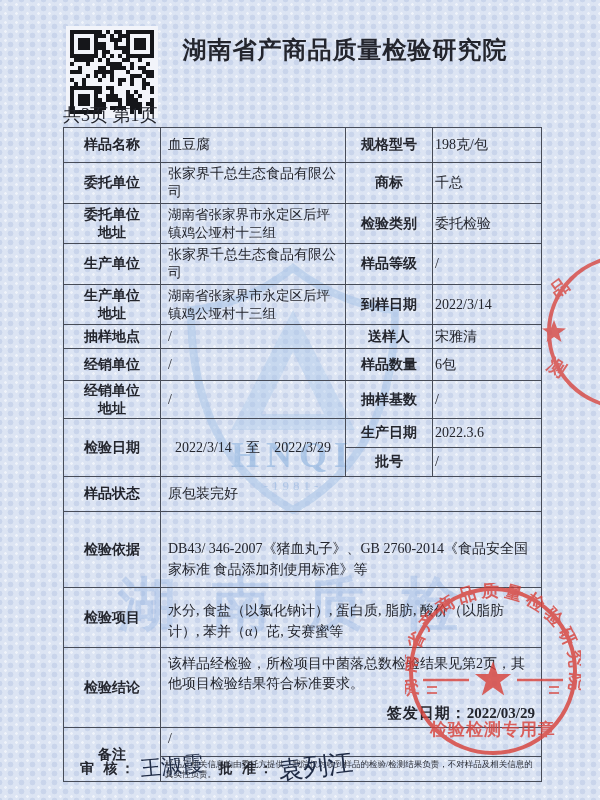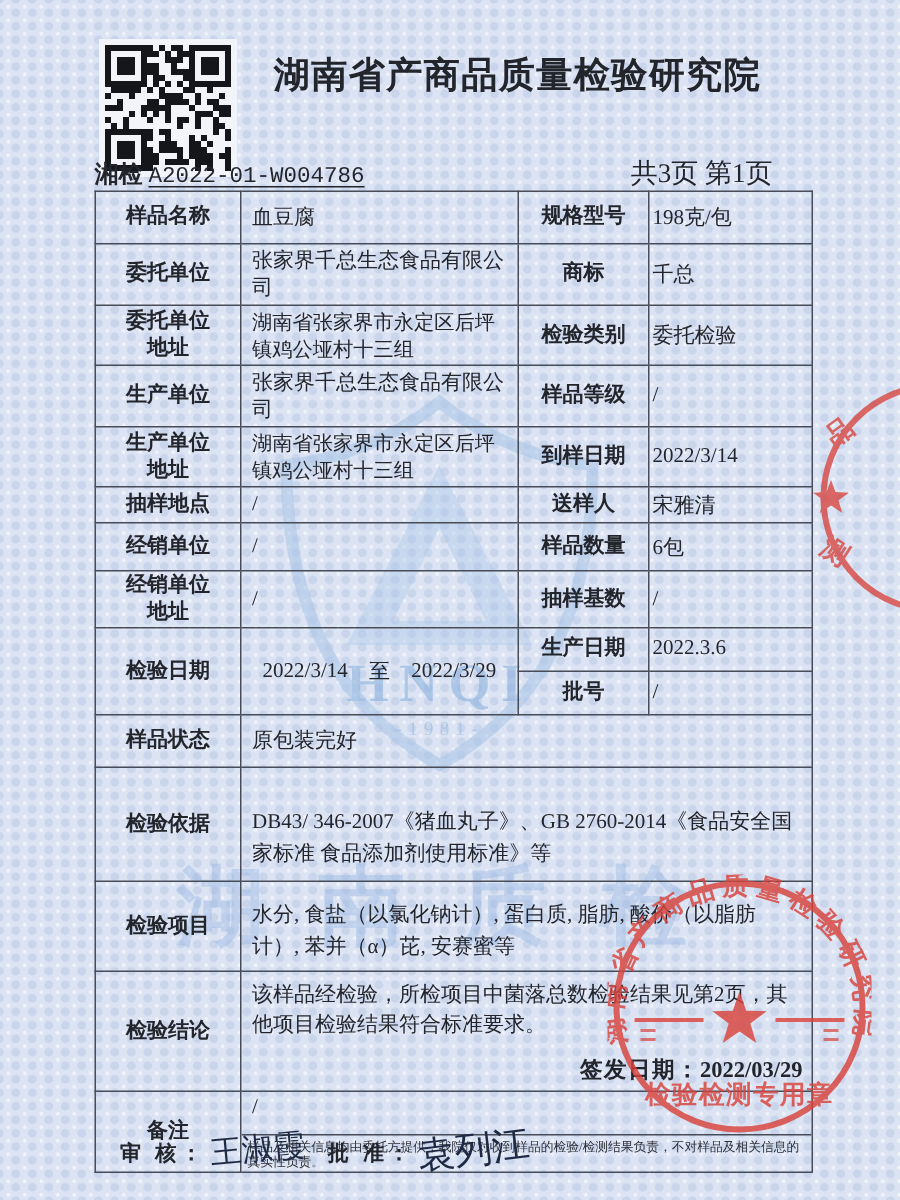--- a/index.html
+++ b/index.html
@@ -313,23 +313,20 @@
         <rect x="68" y="80" width="4" height="4"></rect>
         <rect x="80" y="80" width="4" height="4"></rect>
       </g>
   </svg>
 
   <div class="titles">
     <div class="inst">湖南省产商品质量检验研究院</div>
   </div>
 
   <div class="report-line">
-    <div class="report-no-wrap">
-      <span>湘检</span><span class="report-no">A2022-01-W004786</span>
-    </div>
     <div class="page-info">共3页 第1页</div>
   </div>
 
   <table class="report">
     <colgroup>
         <col style="width:97px">
         <col style="width:185px">
         <col style="width:87px">
         <col style="width:109px">
       </colgroup>

